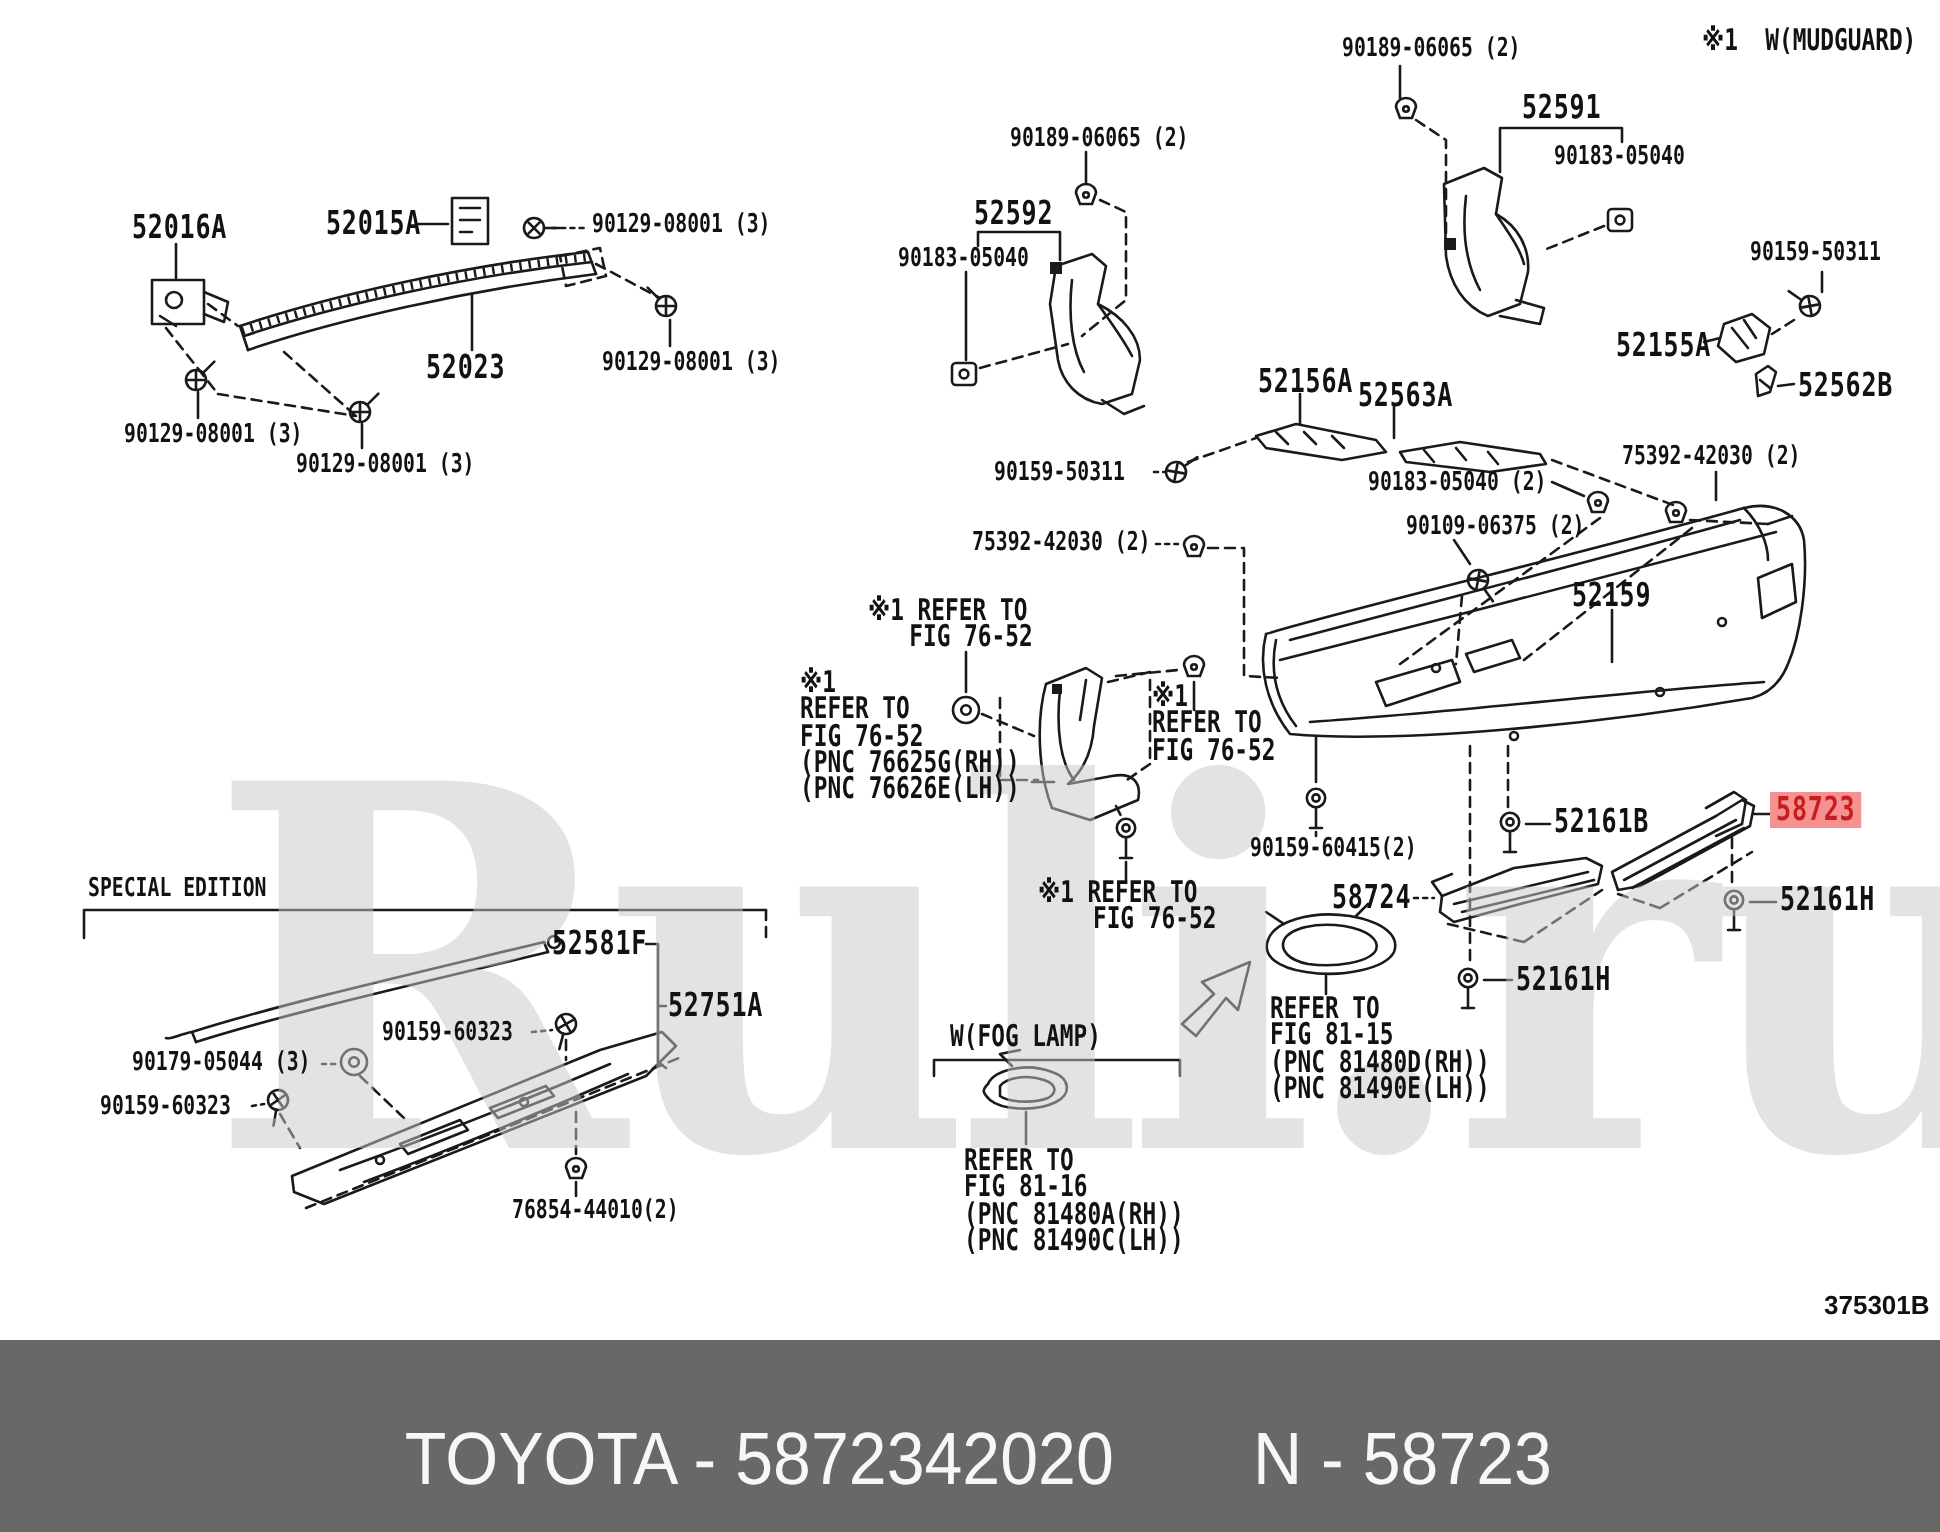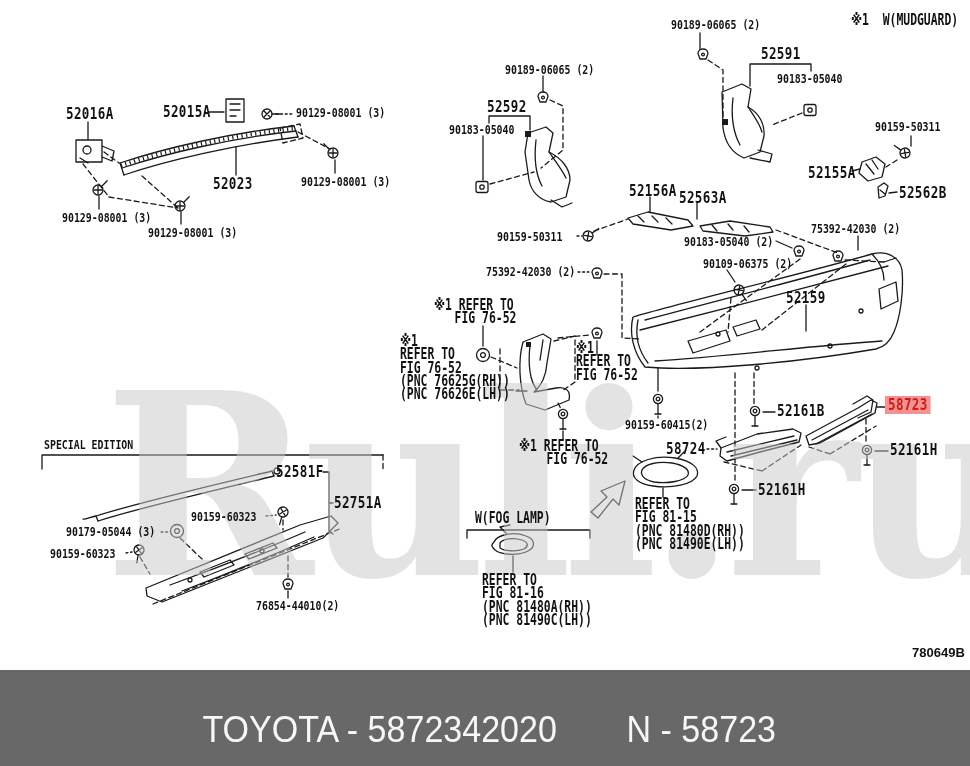--- a/index.html
+++ b/index.html
@@ -326,19 +326,19 @@
       <div class="lbl sm" style="left: 66px; top: 525px;">90179-05044 (3)</div>
       <div class="lbl sm" style="left: 50px; top: 547px;">90159-60323</div>
       <div class="lbl sm" style="left: 256px; top: 599px;">76854-44010(2)</div>
       <div class="lbl md" style="left: 475px; top: 512px;">W(FOG LAMP)</div>
       <div class="lbl md" style="left: 482px; top: 574px;">REFER TO
 FIG 81-16
 (PNC 81480A(RH))
 (PNC 81490C(LH))</div>
     </div>
 
-  <div id="drawing-code">780649B</div>
+  <div id="drawing-code">375301B</div>
 
   <div id="footer" style="background: rgb(104, 104, 104);">
     <span>TOYOTA - 5872342020</span>
     <span>N - 58723</span>
   </div>
 </div>
 
 </body></html>

